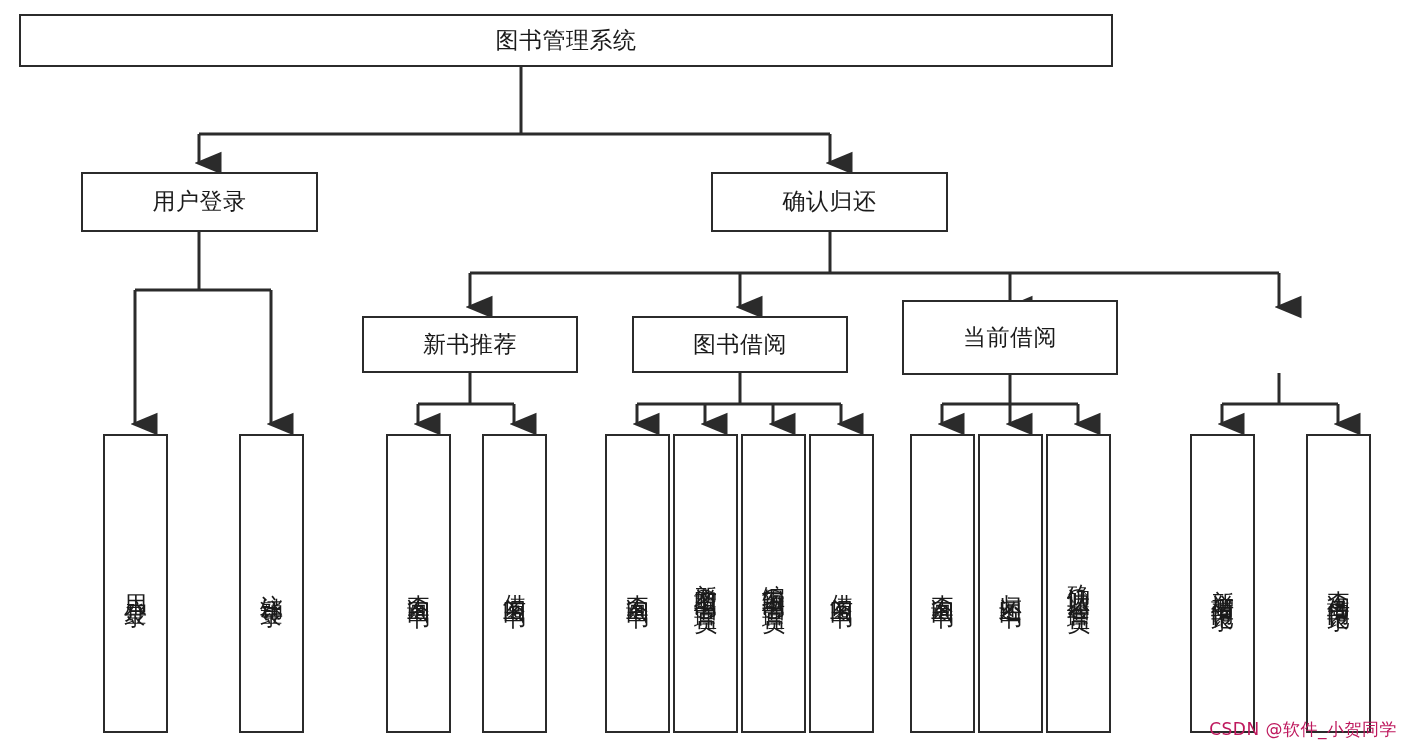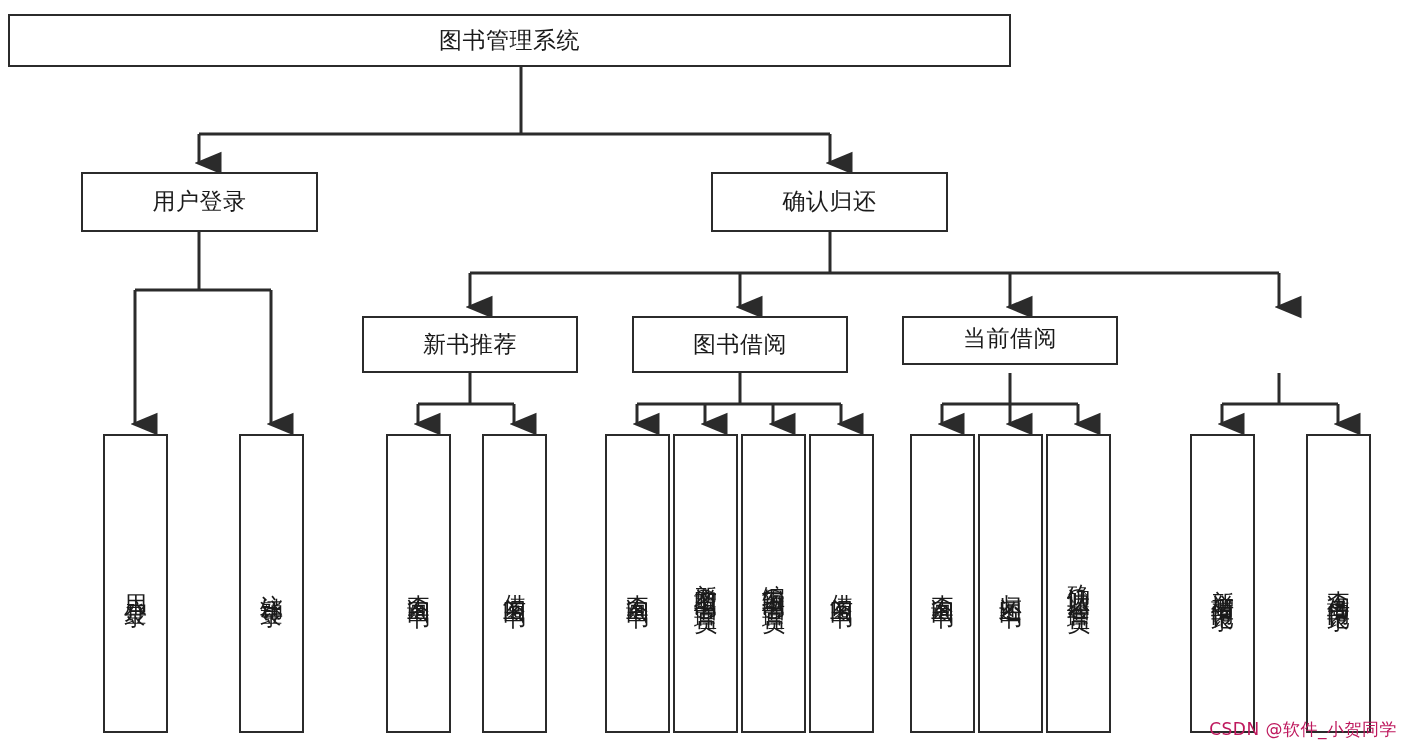--- a/index.html
+++ b/index.html
@@ -114,41 +114,41 @@
       <path d="M 1010 404 L 1010 424" marker-end="url(#arrow)"></path>
       <path d="M 1078 404 L 1078 424" marker-end="url(#arrow)"></path>
 
       <path d="M 1279 373 L 1279 404"></path>
       <path d="M 1222 404 L 1338 404"></path>
       <path d="M 1222 404 L 1222 424" marker-end="url(#arrow)"></path>
       <path d="M 1338 404 L 1338 424" marker-end="url(#arrow)"></path>
     </g>
   </svg>
 
-  <div class="node horiz" style="left:8px; top:14px; width:1003px; height:53px;">
+  <div class="node horiz" style="left:19px; top:14px; width:1094px; height:53px;">
     <span class="label">图书管理系统</span>
   </div>
 
   <div class="node horiz" style="left:81px; top:172px; width:237px; height:60px;">
     <span class="label">用户登录</span>
   </div>
 
   <div class="node horiz" style="left:711px; top:172px; width:237px; height:60px;">
     <span class="label">确认归还</span>
   </div>
 
   <div class="node horiz" style="left:362px; top:316px; width:216px; height:57px;">
     <span class="label">新书推荐</span>
   </div>
 
   <div class="node horiz" style="left:632px; top:316px; width:216px; height:57px;">
     <span class="label">图书借阅</span>
   </div>
 
-  <div class="node horiz" style="left:902px; top:316px; width:216px; height:49px;font-family:Liberation Mono, monospace;">
+  <div class="node horiz" style="left:902px; top:300px; width:216px; height:75px;">
     <span class="label">当前借阅</span>
   </div>
 
 
   <div class="node vert" style="left:103px; top:434px; width:65px; height:299px;">
     <span class="label">用户登录</span>
   </div>
 
   <div class="node vert" style="left:239px; top:434px; width:65px; height:299px;">
     <span class="label">注销登录</span>

